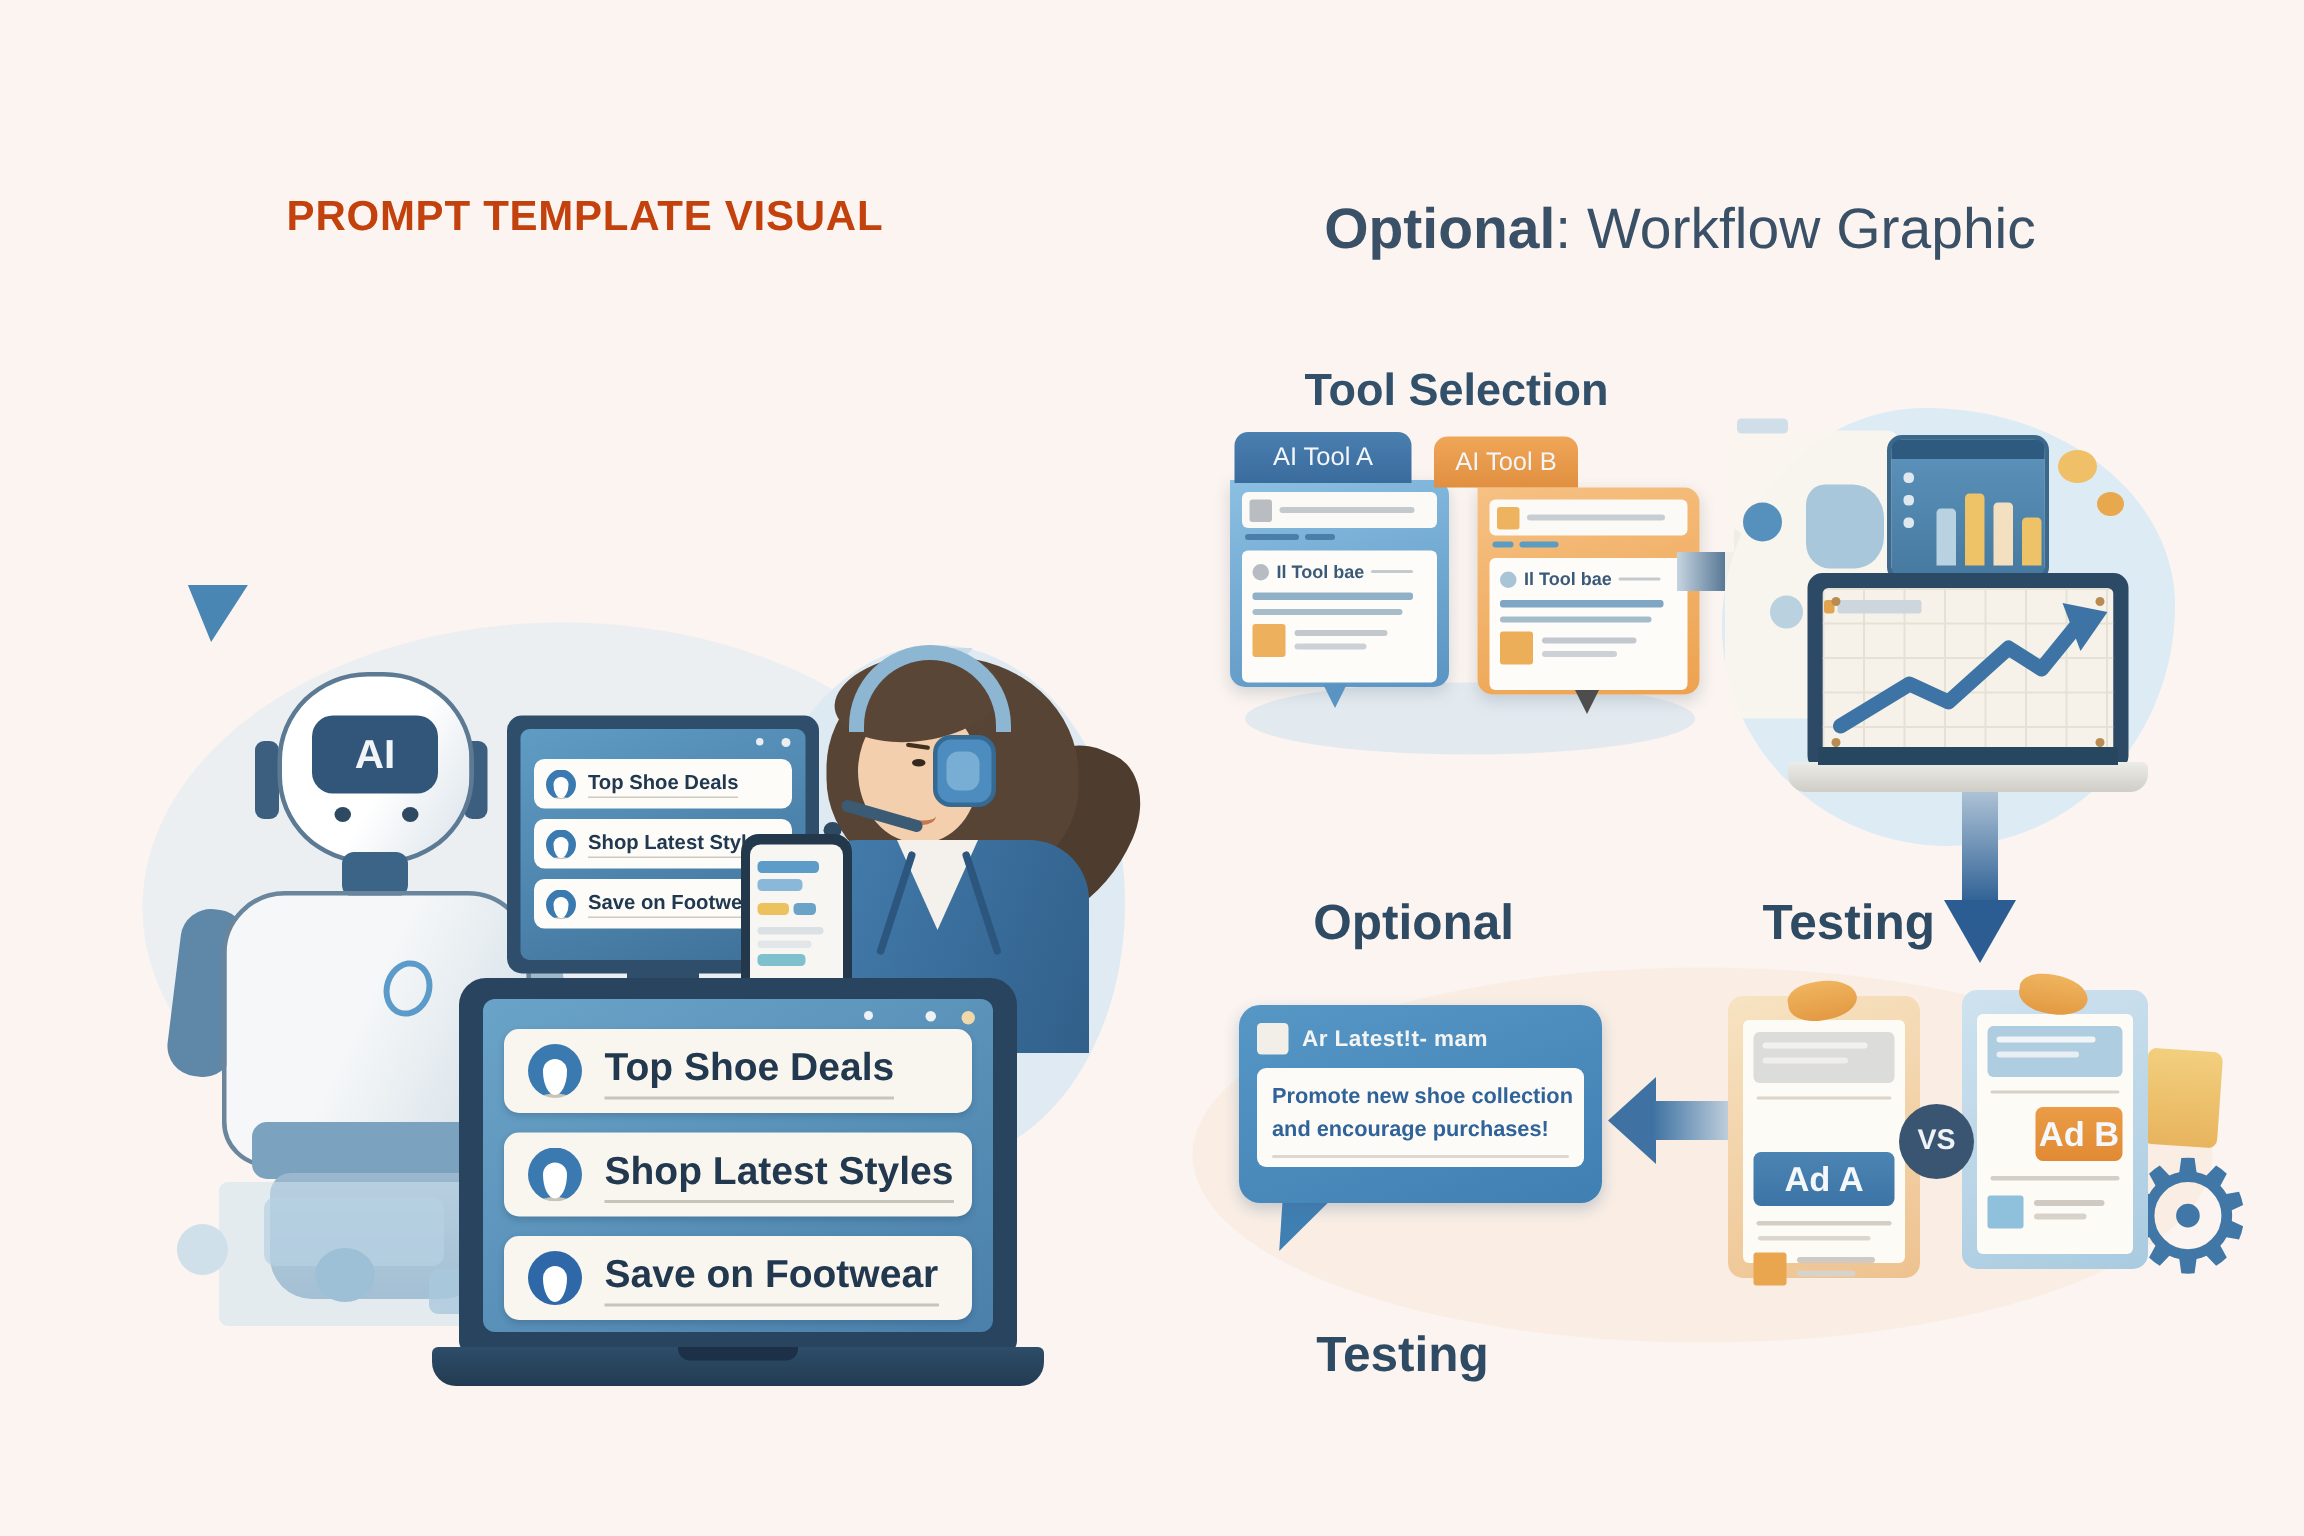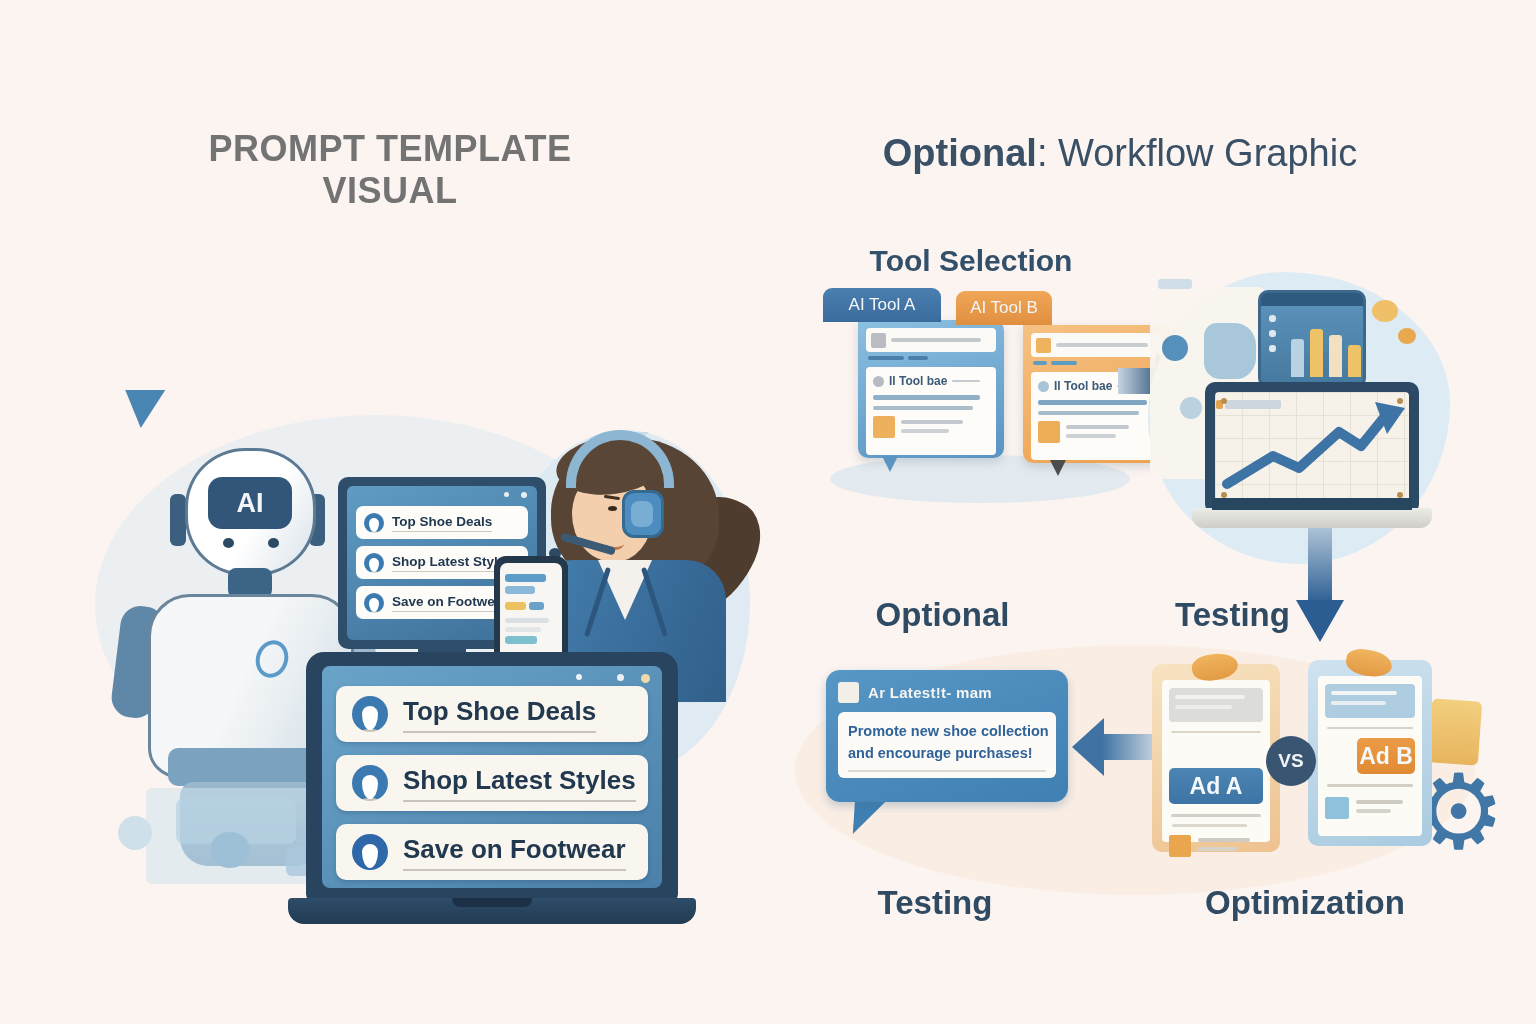--- a/index.html
+++ b/index.html
@@ -1,20 +1,20 @@
 <!DOCTYPE html>
 <html><head>
 <meta charset="utf-8">
 <style>
   html,body{margin:0;padding:0;}
   body{font-family:"Liberation Sans",sans-serif;background:#efe9e4;}
   .canvas{position:relative;width:1536px;height:1024px;background:#fbf4f0;overflow:hidden;}
   .abs{position:absolute;}
   
-  .big-title{font-weight:bold;font-size:36px;color:#737373;letter-spacing:.5px;text-align:center;}
+  .big-title{font-weight:bold;font-size:28px;color:#c2410c;letter-spacing:.5px;text-align:center;}
   .right-title{font-size:38px;color:#3a5066;text-align:center;}
   .right-title .b{font-weight:bold;}
   .stage-label{font-weight:bold;font-size:33px;color:#2f4a63;text-align:center;}
   
   .bubble-large{left:196px;top:248px;width:462px;height:188px;border-radius:22px;
     background:linear-gradient(135deg,#f0f2f1 0%,#dde8ec 45%,#c7dae4 100%);
     box-shadow:0 3px 10px rgba(120,140,150,.15);}
   .bubble-large .txt{padding:32px 20px 0;text-align:center;font-size:28px;line-height:1.45;color:#253746;}
   .bubble-large-tail{left:598px;top:432px;width:0;height:0;border-left:14px solid transparent;
     border-right:30px solid transparent;border-top:52px solid #c9dce6;transform:skewX(-14deg);}
@@ -79,21 +79,21 @@
   .laptop-screen{width:100%;height:100%;border-radius:8px;background:linear-gradient(150deg,#6aa3c8,#4a80aa);position:relative;padding:20px 14px 0;box-sizing:border-box;}
   .l-dot{position:absolute;top:8px;width:9px;height:9px;border-radius:50%;}
   .l-row{height:56px;margin-bottom:13px;background:#f9f6f0;border-radius:10px;display:flex;align-items:center;gap:15px;padding:0 16px;box-sizing:border-box;box-shadow:0 2px 4px rgba(30,60,90,.25);}
   .ring-lg{width:36px;height:36px;border-radius:50%;border:10px solid #3a7ab0;background:#fff;box-sizing:border-box;flex:0 0 auto;}
   .l-row span{font-size:26px;font-weight:bold;color:#22384e;border-bottom:2px solid #c9c4ba;padding-bottom:4px;white-space:nowrap;}
   .laptop-base{left:288px;top:898px;width:408px;height:26px;background:linear-gradient(#2e4d69,#223b52);border-radius:4px 4px 16px 16px;z-index:5;}
   .laptop-notch{left:452px;top:898px;width:80px;height:9px;background:#1c3147;border-radius:0 0 8px 8px;z-index:6;}
   
   .tool-heading{left:828px;top:244px;width:286px;text-align:center;font-size:30px;font-weight:bold;color:#33506b;}
   .tool-tab{height:34px;display:flex;align-items:center;justify-content:center;font-size:17px;color:#f2f6f9;border-radius:9px 9px 0 0;z-index:2;}
-  .tool-card{height:138px;border-radius:0 10px 10px 10px;padding:8px;box-sizing:border-box;box-shadow:0 4px 10px rgba(100,120,140,.25);margin-left:38px;}
+  .tool-card{height:138px;border-radius:0 10px 10px 10px;padding:8px;box-sizing:border-box;box-shadow:0 4px 10px rgba(100,120,140,.25);}
   .t-search{height:24px;background:#fbfaf6;border-radius:4px;display:flex;align-items:center;gap:5px;padding:0 5px;}
   .t-sq{width:15px;height:15px;border-radius:2px;flex:0 0 auto;}
   .ln{border-radius:2px;}
   .t-panel{margin-top:7px;background:#fdfcf9;border-radius:4px;padding:7px;height:88px;box-sizing:border-box;}
   .t-title{display:flex;align-items:center;gap:5px;}
   .t-title .dot{width:11px;height:11px;border-radius:50%;background:#b6bcc2;flex:0 0 auto;}
   .t-title b{font-size:12px;color:#3a5a78;white-space:nowrap;}
   .t-foot{display:flex;gap:6px;margin-top:6px;align-items:flex-start;}
   .card-tail{width:0;height:0;border-left:8px solid transparent;border-right:8px solid transparent;}
   
@@ -444,15 +444,14 @@
         <span class="t-sq" style="width:24px;height:22px;background:#8fc0dc;"></span>
         <span style="flex:1;">
           <span class="ln" style="display:block;width:80%;height:4px;background:#cfcac2;margin-top:3px;"></span>
           <span class="ln" style="display:block;width:60%;height:4px;background:#d7d2ca;margin-top:5px;"></span>
         </span>
       </div>
     </div>
   </div>
 
   <div class="abs stage-label" style="left:860px;top:884px;width:150px;">Testing</div>
-  <div class="abs stage-label" style="left:1155px;top:884px;width:300px;">Optimization</div>
 
 </div>
 
 </body></html>

